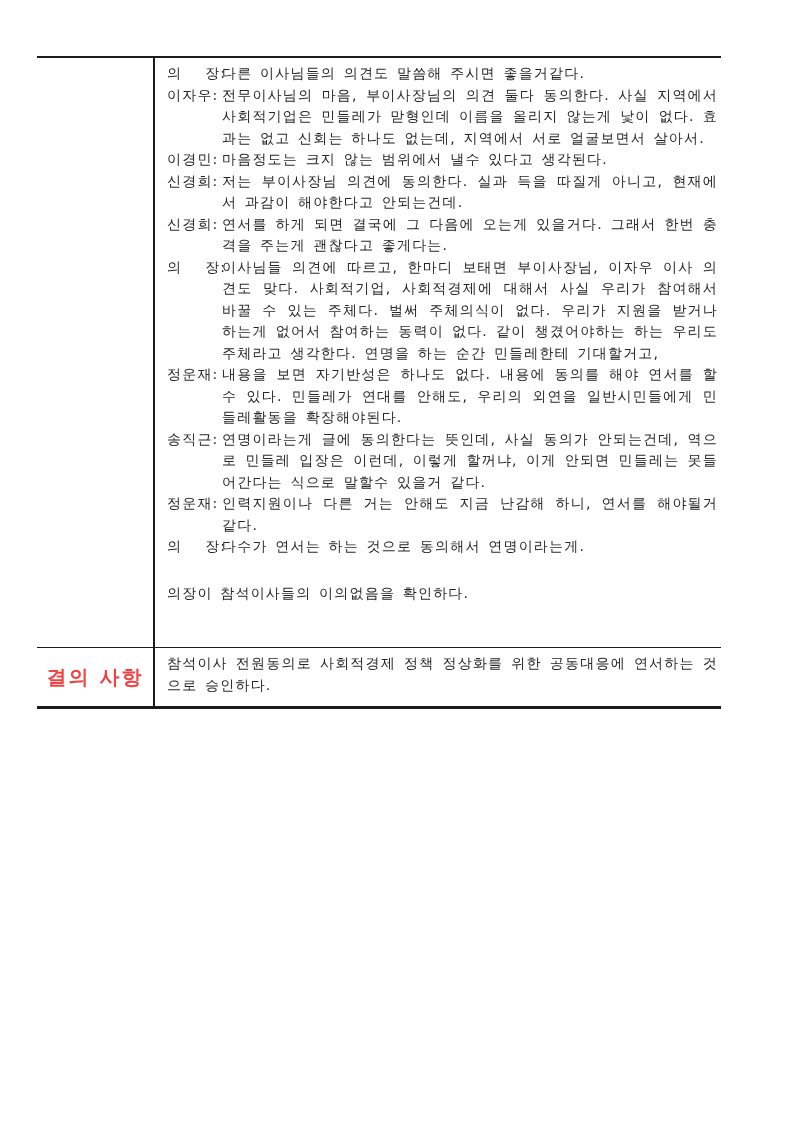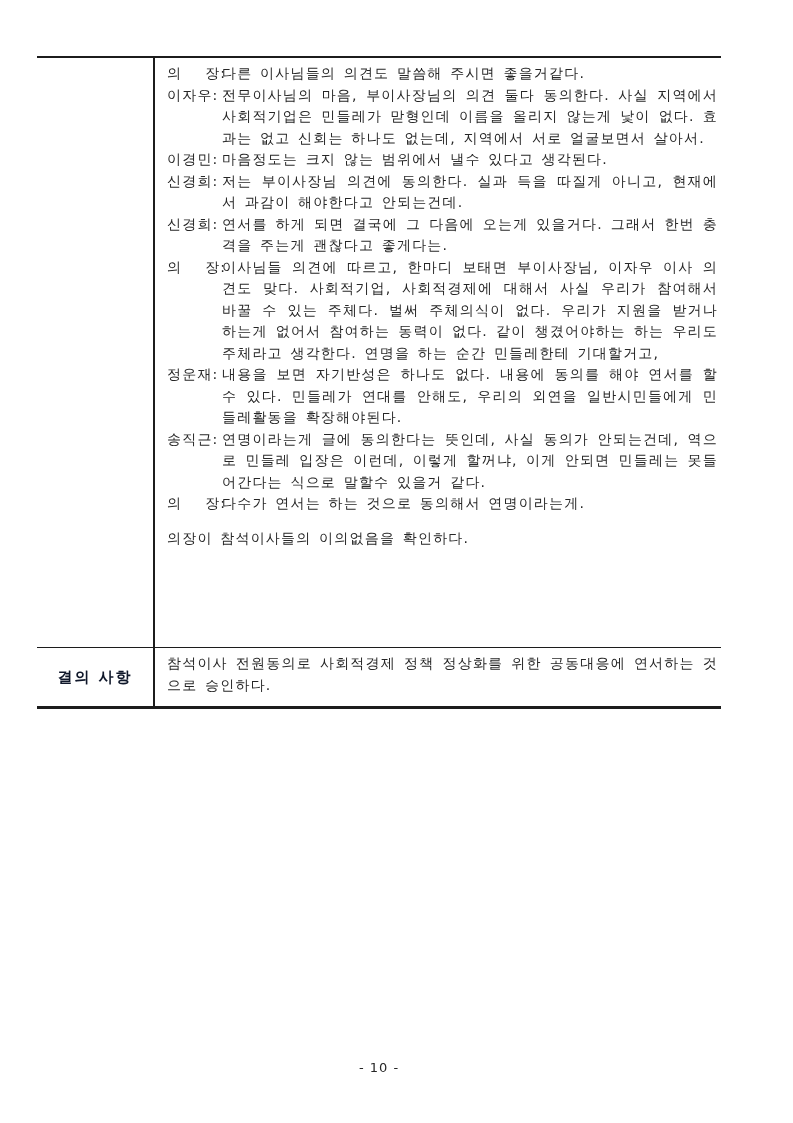--- a/index.html
+++ b/index.html
@@ -38,23 +38,23 @@
   .label-cell {
     flex: 0 0 116px;
     width: 116px;
     border-right: 2px solid #1c1c1c;
     display: flex;
     align-items: center;
     justify-content: center;
   }
   .resolution-label {
     font-weight: bold;
-    font-size: 15px;
+    font-size: 20px;
     letter-spacing: 2px;
-    color: #0f172a;
+    color: #ef4444;
     white-space: pre;
   }
   .content-cell {
     flex: 1 1 auto;
     padding: 5px 3px 10px 12px;
     min-width: 0;
   }
   .speech, .closing, .resolution-text {
     margin: 0;
     font-size: 14px;
@@ -70,21 +70,21 @@
     text-indent: -55px;
   }
   .speaker {
     display: inline-block;
     width: 55px;
     text-indent: 0;
     white-space: pre;
     letter-spacing: 1.2px;
   }
   .closing {
-    margin-top: 13px;
+    margin-top: 25px;
   }
   .page-number {
     position: absolute;
     left: 37px;
     top: 1060px;
     width: 684px;
     text-align: center;
     font-size: 13px;
     letter-spacing: 1px;
     color: #262626;
@@ -103,32 +103,32 @@
       <div class="content-cell">
         <div id="speech-list">
             <p class="speech"><span class="speaker">의   장:</span><span class="speech-text">다른 이사님들의 의견도 말씀해 주시면 좋을거같다.</span></p>
             <p class="speech"><span class="speaker">이자우:</span><span class="speech-text">전무이사님의 마음, 부이사장님의 의견 둘다 동의한다. 사실 지역에서 사회적기업은 민들레가 맏형인데 이름을 올리지 않는게 낯이 없다. 효과는 없고 신회는 하나도 없는데, 지역에서 서로 얼굴보면서 살아서.</span></p>
             <p class="speech"><span class="speaker">이경민:</span><span class="speech-text">마음정도는 크지 않는 범위에서 낼수 있다고 생각된다.</span></p>
             <p class="speech"><span class="speaker">신경희:</span><span class="speech-text">저는 부이사장님 의견에 동의한다. 실과 득을 따질게 아니고, 현재에서 과감이 해야한다고 안되는건데.</span></p>
             <p class="speech"><span class="speaker">신경희:</span><span class="speech-text">연서를 하게 되면 결국에 그 다음에 오는게 있을거다. 그래서 한번 충격을 주는게 괜찮다고 좋게다는.</span></p>
             <p class="speech"><span class="speaker">의   장:</span><span class="speech-text">이사님들 의견에 따르고, 한마디 보태면 부이사장님, 이자우 이사 의견도 맞다. 사회적기업, 사회적경제에 대해서 사실 우리가 참여해서 바꿀 수 있는 주체다. 벌써 주체의식이 없다. 우리가 지원을 받거나 하는게 없어서 참여하는 동력이 없다. 같이 챙겼어야하는 하는 우리도 주체라고 생각한다. 연명을 하는 순간 민들레한테 기대할거고,</span></p>
             <p class="speech"><span class="speaker">정운재:</span><span class="speech-text">내용을 보면 자기반성은 하나도 없다. 내용에 동의를 해야 연서를 할 수 있다. 민들레가 연대를 안해도, 우리의 외연을 일반시민들에게 민들레활동을 확장해야된다.</span></p>
             <p class="speech"><span class="speaker">송직근:</span><span class="speech-text">연명이라는게 글에 동의한다는 뜻인데, 사실 동의가 안되는건데, 역으로 민들레 입장은 이런데, 이렇게 할꺼냐, 이게 안되면 민들레는 못들어간다는 식으로 말할수 있을거 같다.</span></p>
+            <p class="speech"><span class="speaker">정운재:</span><span class="speech-text">인력지원이나 다른 거는 안해도 지금 난감해 하니, 연서를 해야될거 같다.</span></p>
             <p class="speech"><span class="speaker">의   장:</span><span class="speech-text">다수가 연서는 하는 것으로 동의해서 연명이라는게.</span></p>
           </div>
         <p class="closing">의장이 참석이사들의 이의없음을 확인하다.</p>
       </div>
     </div>
 
     <div class="row row-resolution">
       <div class="label-cell">
         <span class="resolution-label">결의 사항</span>
       </div>
       <div class="content-cell">
         <p class="resolution-text">참석이사 전원동의로 사회적경제 정책 정상화를 위한 공동대응에 연서하는 것으로 승인하다.</p>
       </div>
     </div>
 
   </div>
 
-  <div class="page-number">- 10 -</div>
 
 </div>
 
 </body></html>

